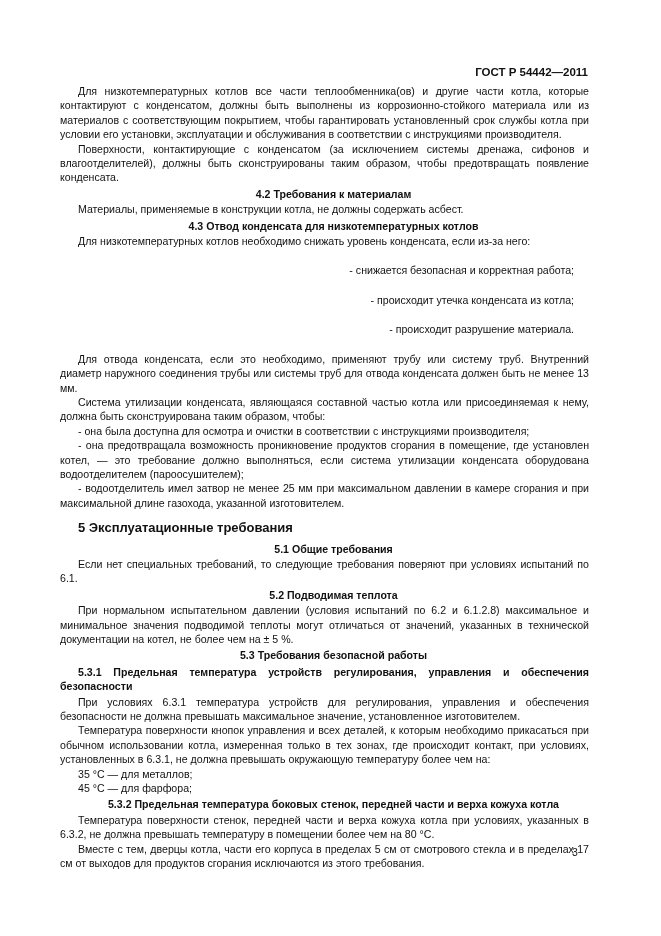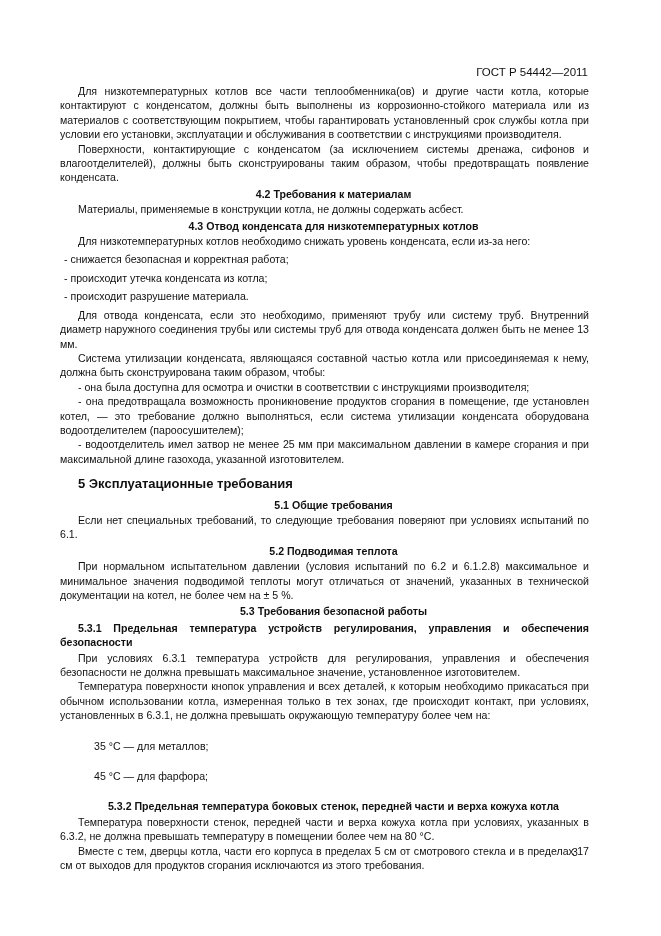--- a/index.html
+++ b/index.html
@@ -1,24 +1,24 @@
 <!DOCTYPE html>
 <html><head>
 <meta charset="utf-8">
 <style>
   html, body { margin: 0; padding: 0; background: #ffffff; }
   body { width: 661px; height: 936px; position: relative; overflow: hidden;
          font-family: "Liberation Sans", sans-serif; color: #111; }
-  .page-header { position: absolute; top: 66px; right: 73px; font-weight: normal; font-size: 11.5px; }
+  .page-header { position: absolute; top: 66px; right: 73px; font-weight: bold; font-size: 11.5px; }
   .content { position: absolute; left: 60px; top: 84px; width: 529px; font-size: 10.6px; line-height: 14.4px; }
   .p { margin: 0; text-align: justify; text-indent: 18px; }
-  .li { margin: 4px; text-indent: 0; padding-left: 0; }
+  .li { margin: 15px; text-indent: 0; padding-left: 0; text-align: right; }
   .h3 { margin: 2px 0 1px 0; font-weight: bold; text-indent: 18px; font-size: 10.6px; text-align: center; }
   .h2 { margin: 11px 0 6px 0; font-weight: bold; font-size: 13px; text-indent: 18px; }
-  .temp { margin: 16px; padding-left: 18px; }
+  .temp { margin: 0; padding-left: 18px; }
   .page-number { position: absolute; top: 846px; left: 572px; font-size: 10.5px; }
 </style>
 </head>
 <body>
 
 <div class="page-header">ГОСТ Р 54442—2011</div>
 
 <div class="content">
   <p class="p">Для низкотемпературных котлов все части теплообменника(ов) и другие части котла, которые контактируют с конденсатом, должны быть выполнены из коррозионно-стойкого материала или из материалов с соответствующим покрытием, чтобы гарантировать установленный срок службы котла при условии его установки, эксплуатации и обслуживания в соответствии с инструкциями производителя.</p>
   <p class="p">Поверхности, контактирующие с конденсатом (за исключением системы дренажа, сифонов и влагоотделителей), должны быть сконструированы таким образом, чтобы предотвращать появление конденсата.</p>

